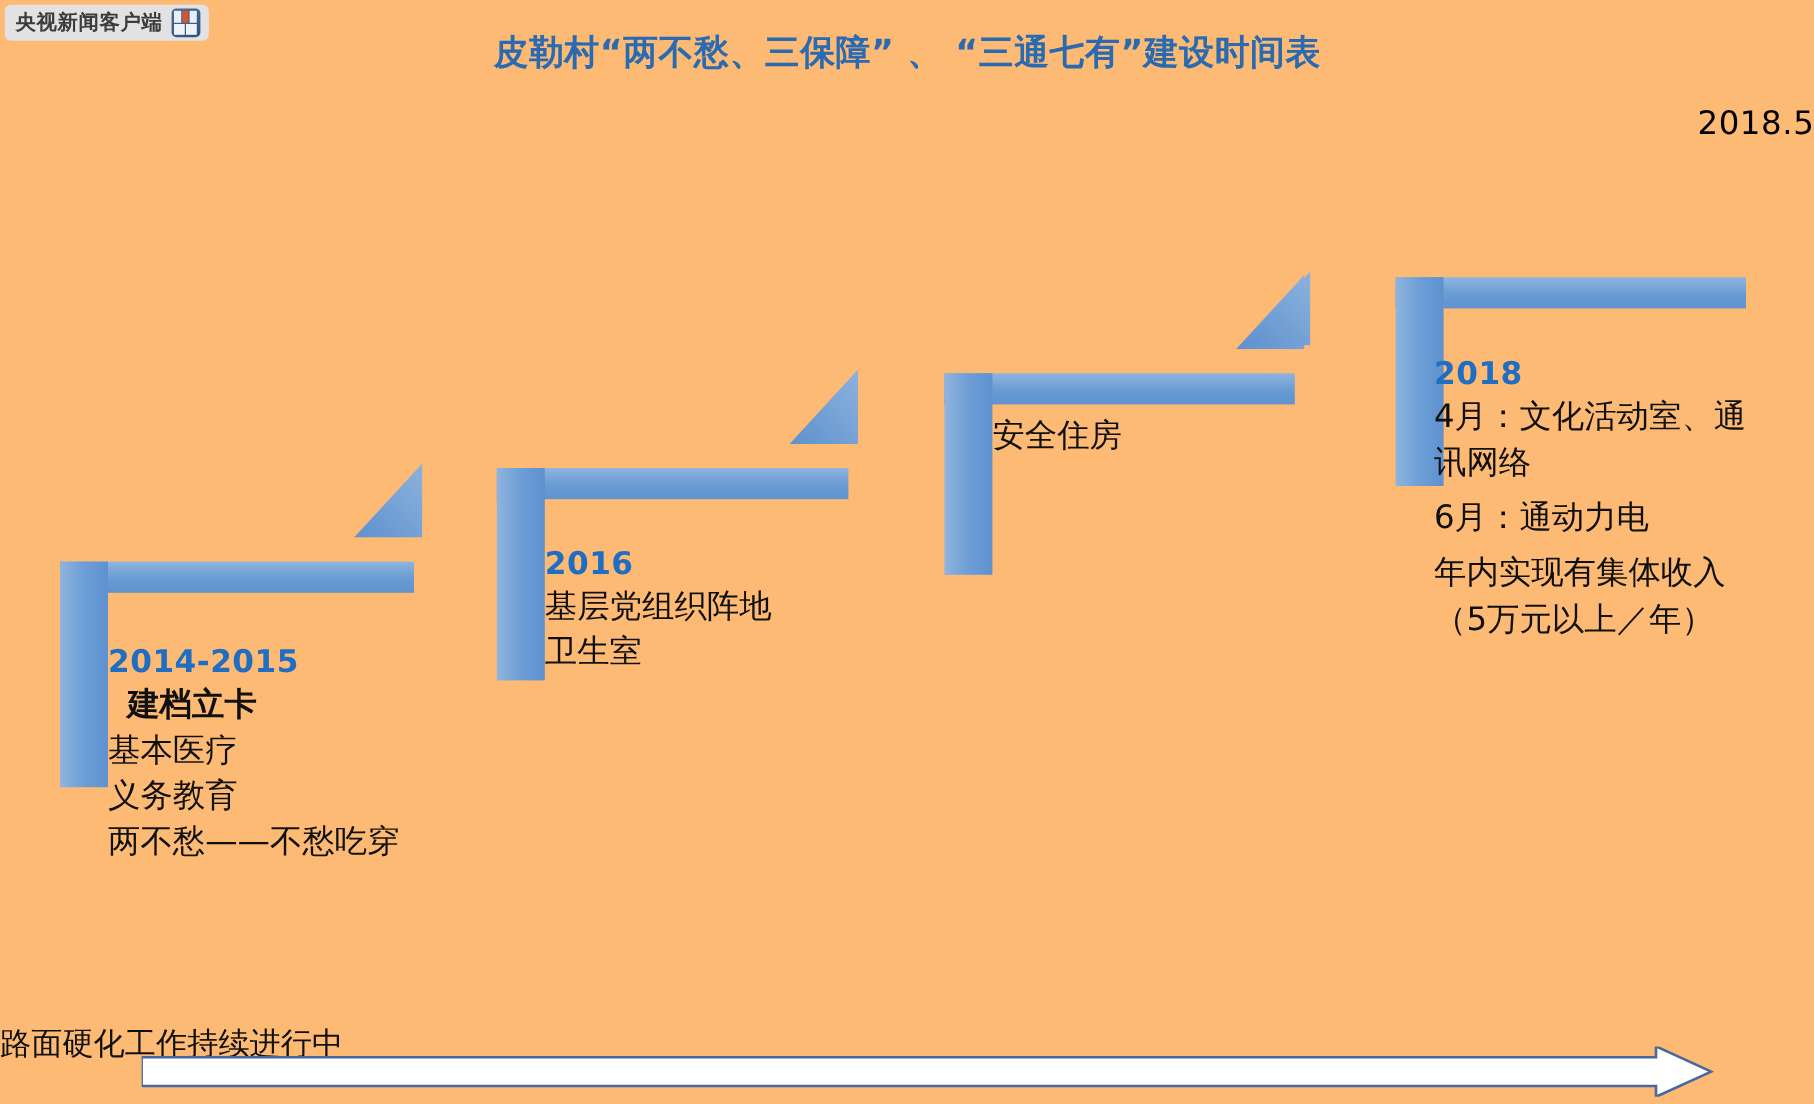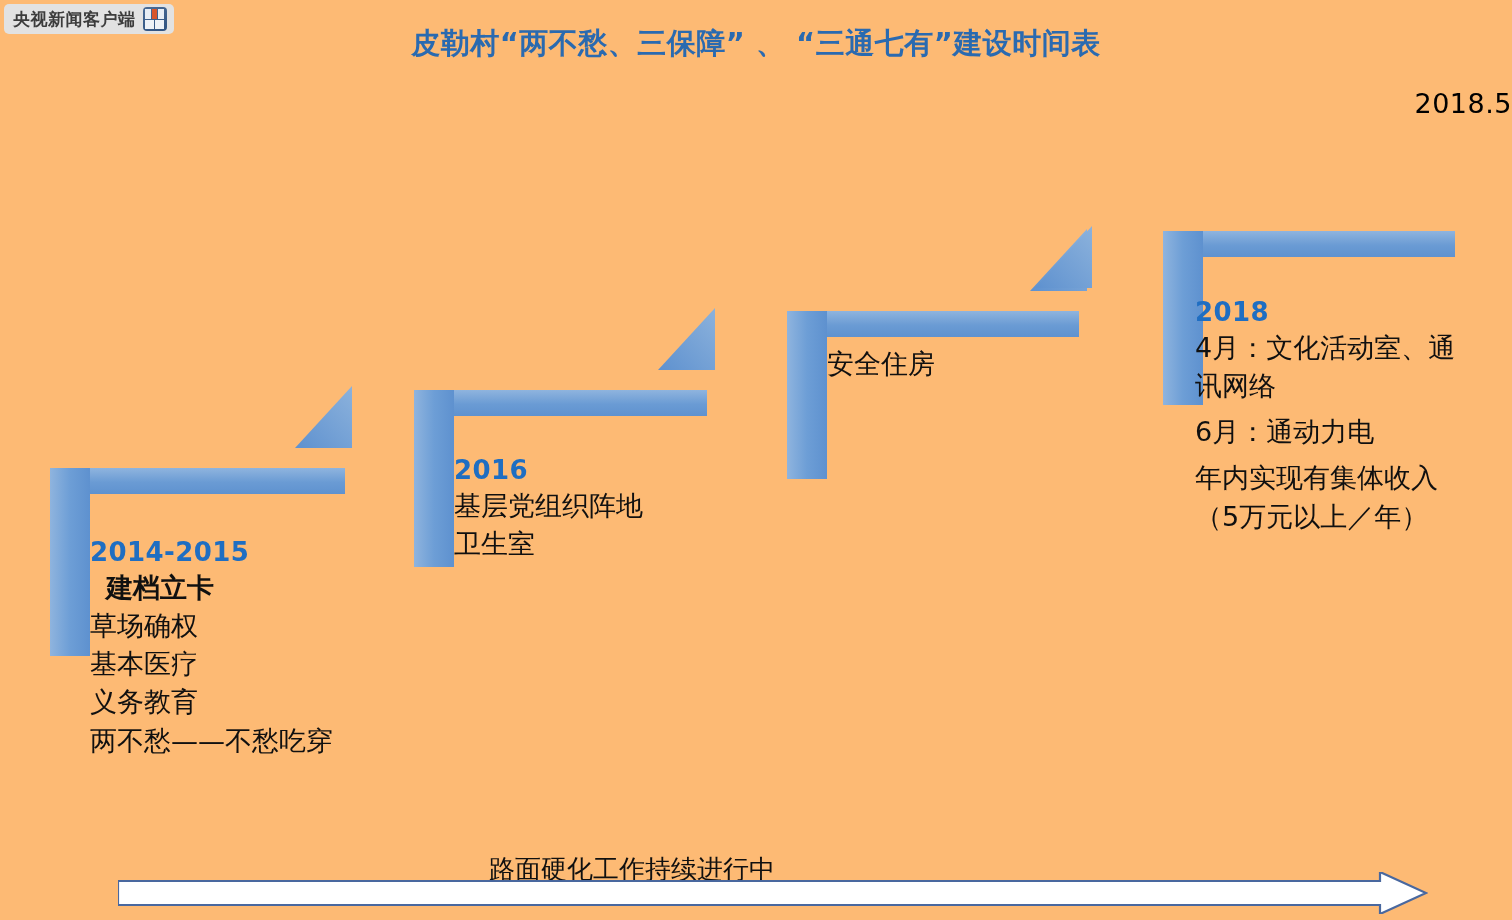--- a/index.html
+++ b/index.html
@@ -195,21 +195,20 @@
         <linearGradient id="gtri1" x1="0" y1="1" x2="1" y2="0">
           <stop offset="0%" stop-color="#5e91cf"></stop>
             <stop offset="100%" stop-color="#8cb2dc"></stop>
         </linearGradient>
       </defs>
       <polygon points="0,62 57,62 57,0" fill="url(#gtri1)"></polygon>
     </svg>
     <div class="ms-body" style="left:40px; top:48px; width:330px;">
       <div class="ms-year">2014-2015</div>
       <div class="ms-line strong">建档立卡</div>
-      <div class="ms-line">草场确权</div>
       <div class="ms-line">基本医疗</div>
       <div class="ms-line">义务教育</div>
       <div class="ms-line">两不愁——不愁吃穿</div>
     </div>
   </div>
 
   <div class="milestone" style="left:414px; top:390px;">
     <div class="bracket">
       <div class="arm-top" style="width:293px;"></div>
       <div class="arm-left" style="height:177px;"></div>
@@ -264,20 +263,20 @@
       <polygon points="0,62 57,62 57,0" fill="url(#gtri4)"></polygon>
     </svg>
     <div class="ms-body" style="left:32px; top:45px; width:270px;">
       <div class="ms-year">2018</div>
       <div class="ms-line wrap">4月：文化活动室、通讯网络</div>
       <div class="ms-line wrap" style="margin-top:8px;">6月：通动力电</div>
       <div class="ms-line wrap" style="margin-top:8px;">年内实现有集体收入（5万元以上／年）</div>
     </div>
   </div>
 
-  <div class="arrow-caption" style="left:0; top:852px; width:1264px; text-align:center;">路面硬化工作持续进行中</div>
+  <div class="arrow-caption" style="left:0; top:852px; width:1264px; text-align:left;">路面硬化工作持续进行中</div>
   <div class="arrow-wrap" style="left:118px; top:872px;">
     <svg width="1310" height="42" viewBox="0 0 1310 42">
       <polygon points="0,9 1262,9 1262,0 1308,21 1262,42 1262,33 0,33" fill="#ffffff" stroke="#49689f" stroke-width="2.2" stroke-linejoin="miter"></polygon>
     </svg>
   </div>
 
 </div>
 
 </body></html>

